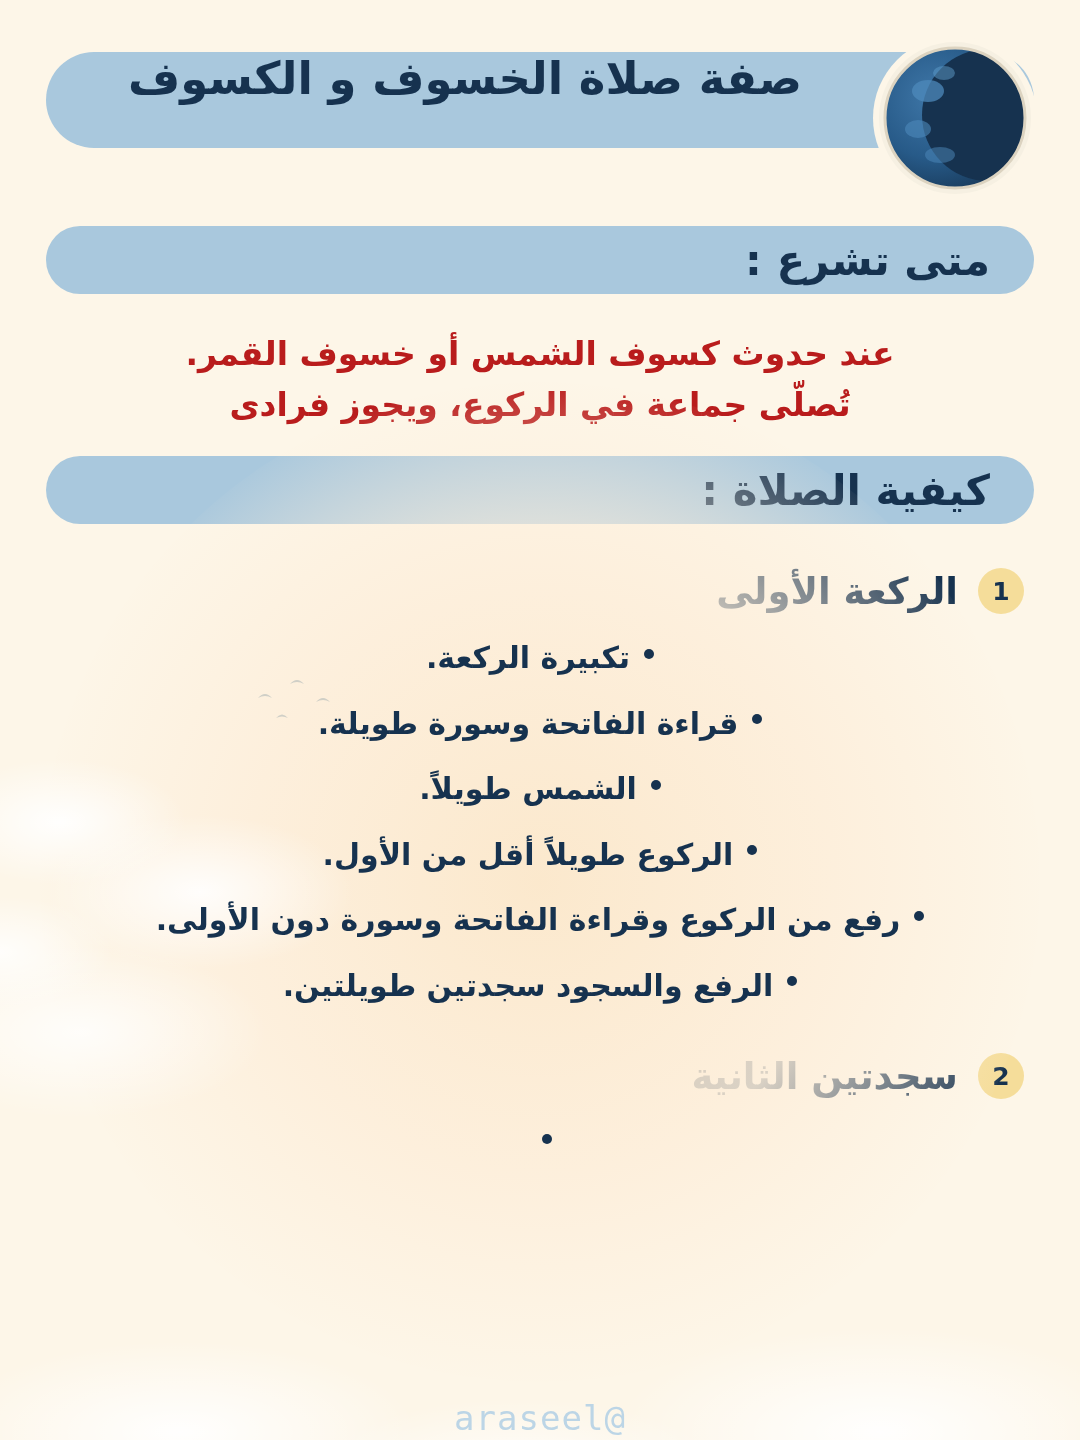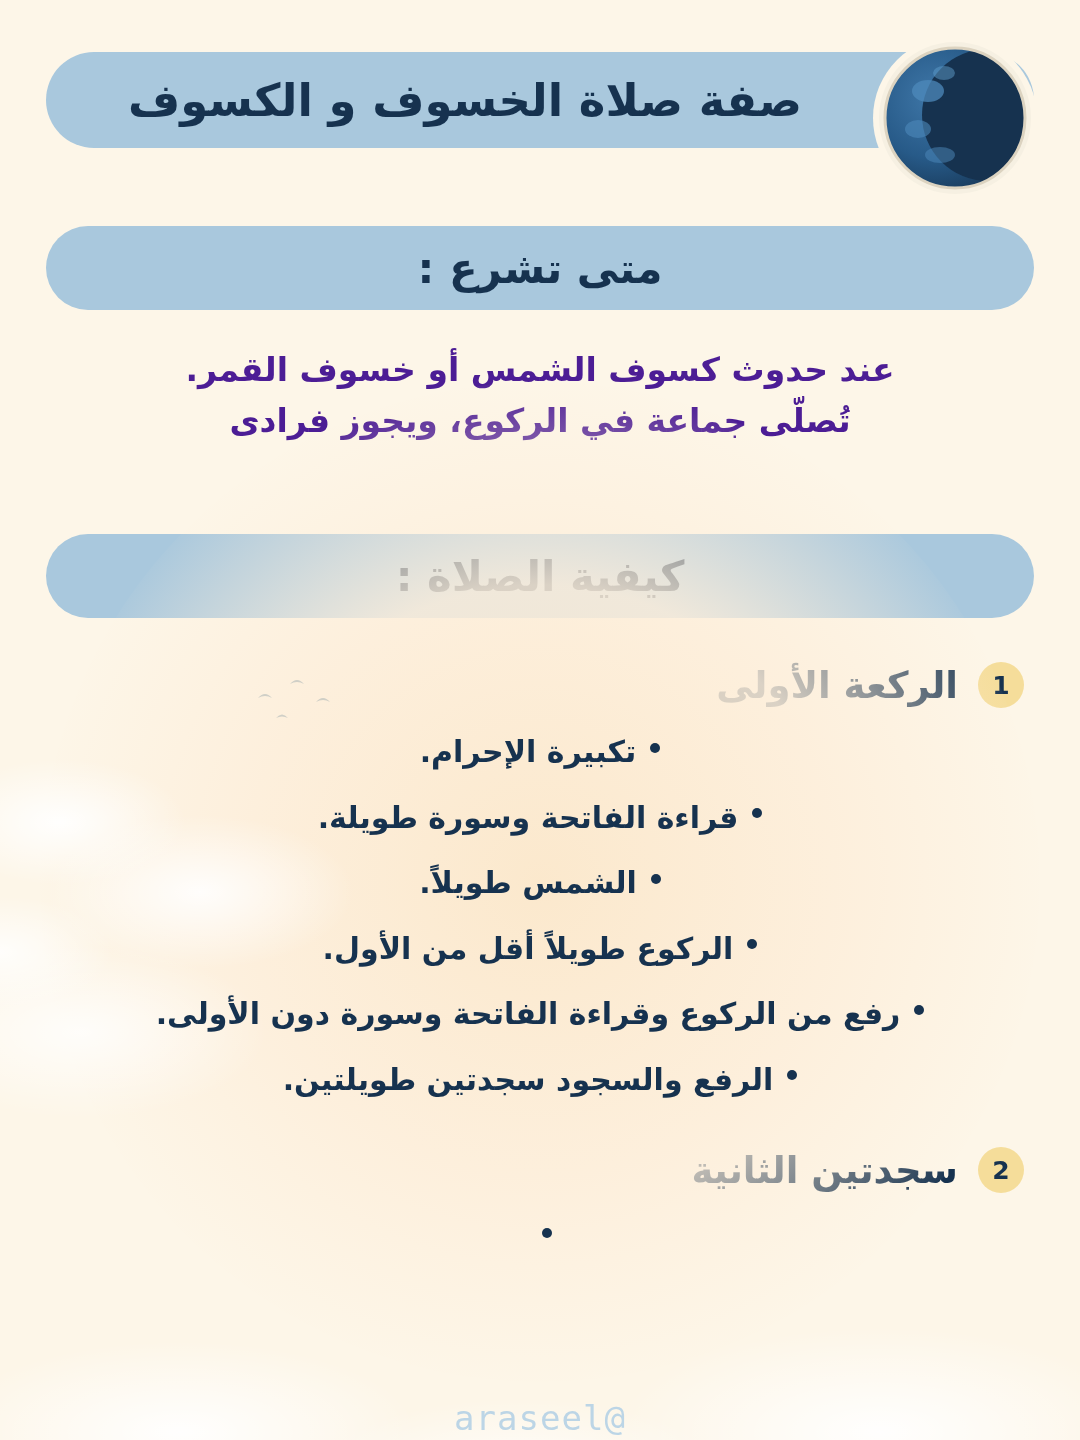--- a/index.html
+++ b/index.html
@@ -83,21 +83,21 @@
   }
   .title-pill {
     position: absolute;
     right: 0;
     left: 0;
     top: 10px;
     height: 96px;
     background: #a9c8dd;
     border-radius: 48px;
     display: flex;
-    align-items: center;
+    align-items: flex-start;
     justify-content: center;
     padding-right: 150px;
   }
   .title-pill .title-text {
     font-size: 45px;
     font-weight: bold;
     color: #16324f;
     letter-spacing: .5px;
     white-space: nowrap;
   }
@@ -112,44 +112,44 @@
     display: flex;
     align-items: center;
     justify-content: center;
     box-shadow: 0 0 0 6px #fdf6e8;
   }
   .moon-badge svg { display: block; }
 
   
   .bar {
     margin: 0 46px;
-    height: 84px;
+    height: 68px;
     background: #a9c8dd;
     border-radius: 42px;
     display: flex;
     align-items: center;
-    justify-content: center;
+    justify-content: flex-start;
     padding: 0 44px;
   }
   .bar-text {
     font-size: 42px;
     font-weight: bold;
     color: #16324f;
   }
   .bar.when { margin-top: 68px; }
-  .bar.how { margin-top: 88px; }
+  .bar.how { margin-top: 26px; }
 
   
   .paragraph {
     margin: 34px 56px 0 56px;
     text-align: center;
     font-size: 33px;
     line-height: 1.55;
     font-weight: bold;
-    color: #4c1d95;
+    color: #b91c1c;
   }
 
   
   .step-head {
     display: flex;
     align-items: center;
     justify-content: flex-start;
     gap: 20px;
     margin: 44px 56px 0 56px;
   }
@@ -271,21 +271,21 @@
 
   <div class="bar how">
     <span class="bar-text">كيفية الصلاة :</span>
   </div>
 
   <div class="step-head">
     <span class="step-num">1</span>
     <span class="step-title">الركعة الأولى</span>
   </div>
   <ul class="bullets">
-    <li><span class="dot"></span><span>تكبيرة الإحرام.</span></li>
+    <li><span class="dot"></span><span>تكبيرة الركعة.</span></li>
     <li><span class="dot"></span><span>قراءة الفاتحة وسورة طويلة.</span></li>
     <li><span class="dot"></span><span>الشمس طويلاً.</span></li>
     <li><span class="dot"></span><span>الركوع طويلاً أقل من الأول.</span></li>
     <li><span class="dot"></span><span>رفع من الركوع وقراءة الفاتحة وسورة دون الأولى.</span></li>
     <li><span class="dot"></span><span>الرفع والسجود سجدتين طويلتين.</span></li>
   </ul>
 
   <div class="step-head second">
     <span class="step-num">2</span>
     <span class="step-title">سجدتين الثانية</span>

